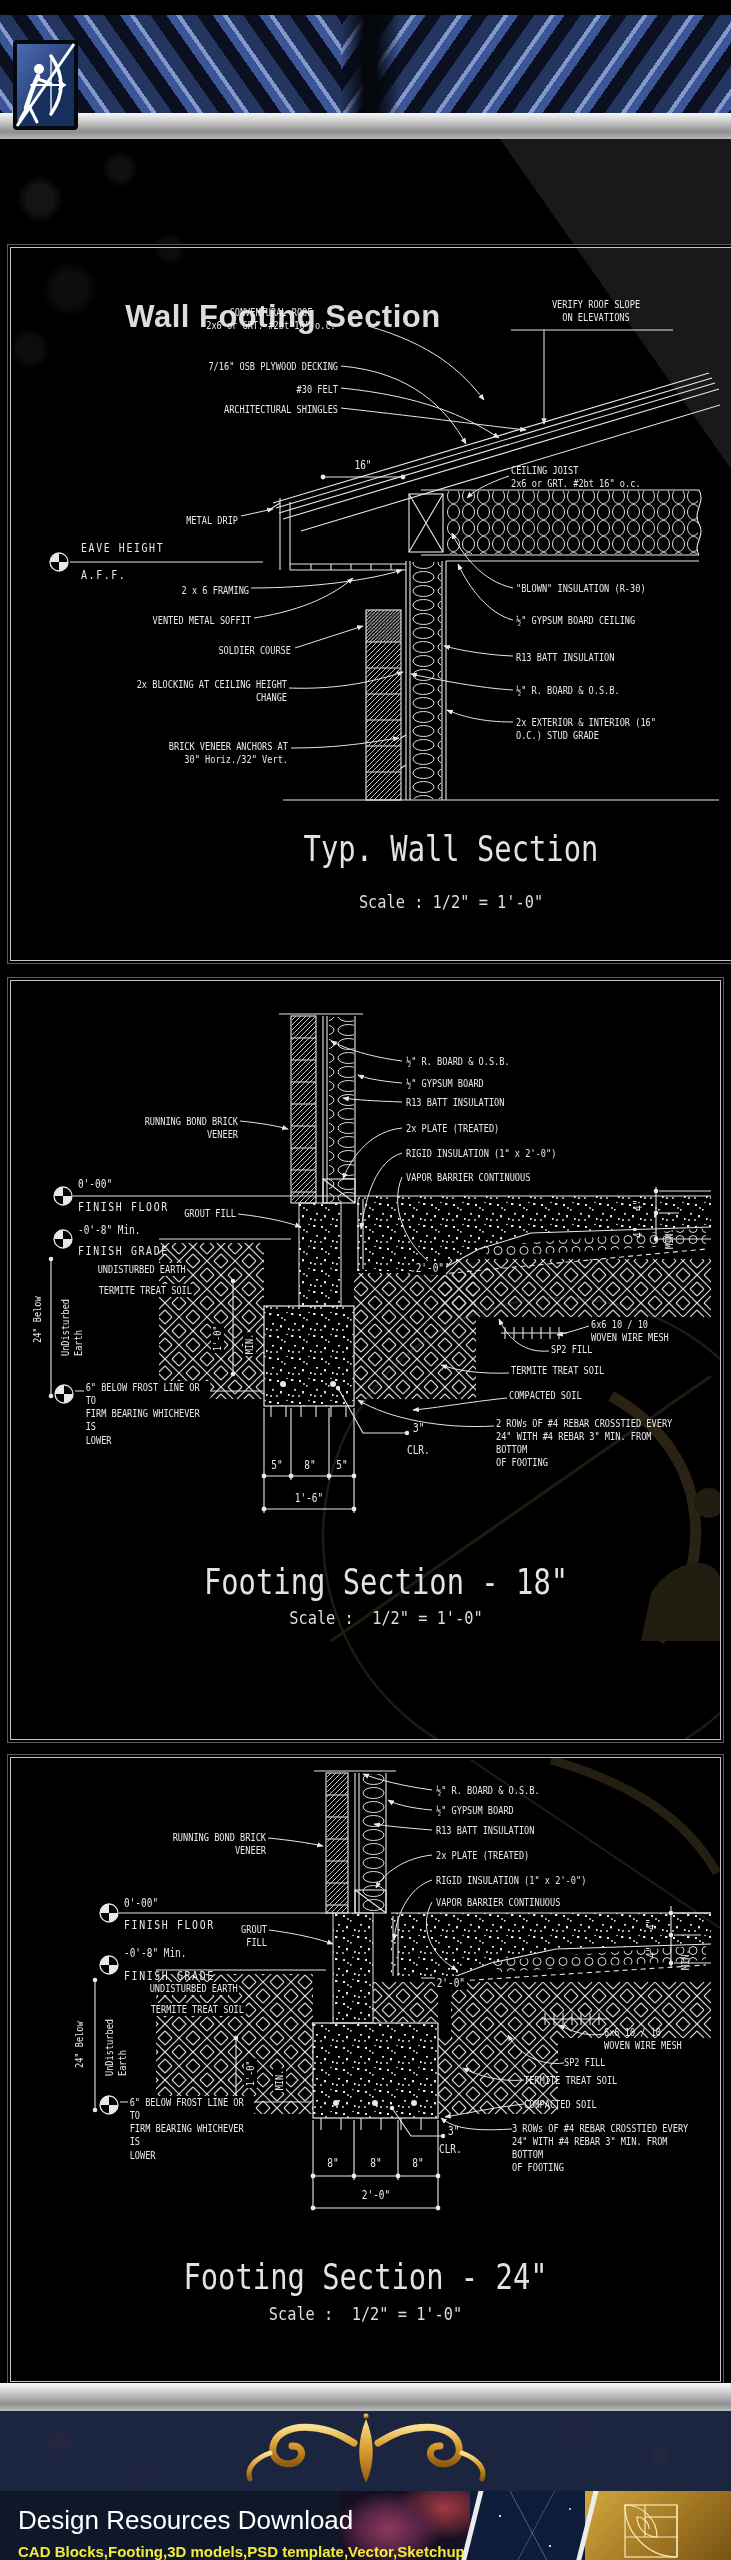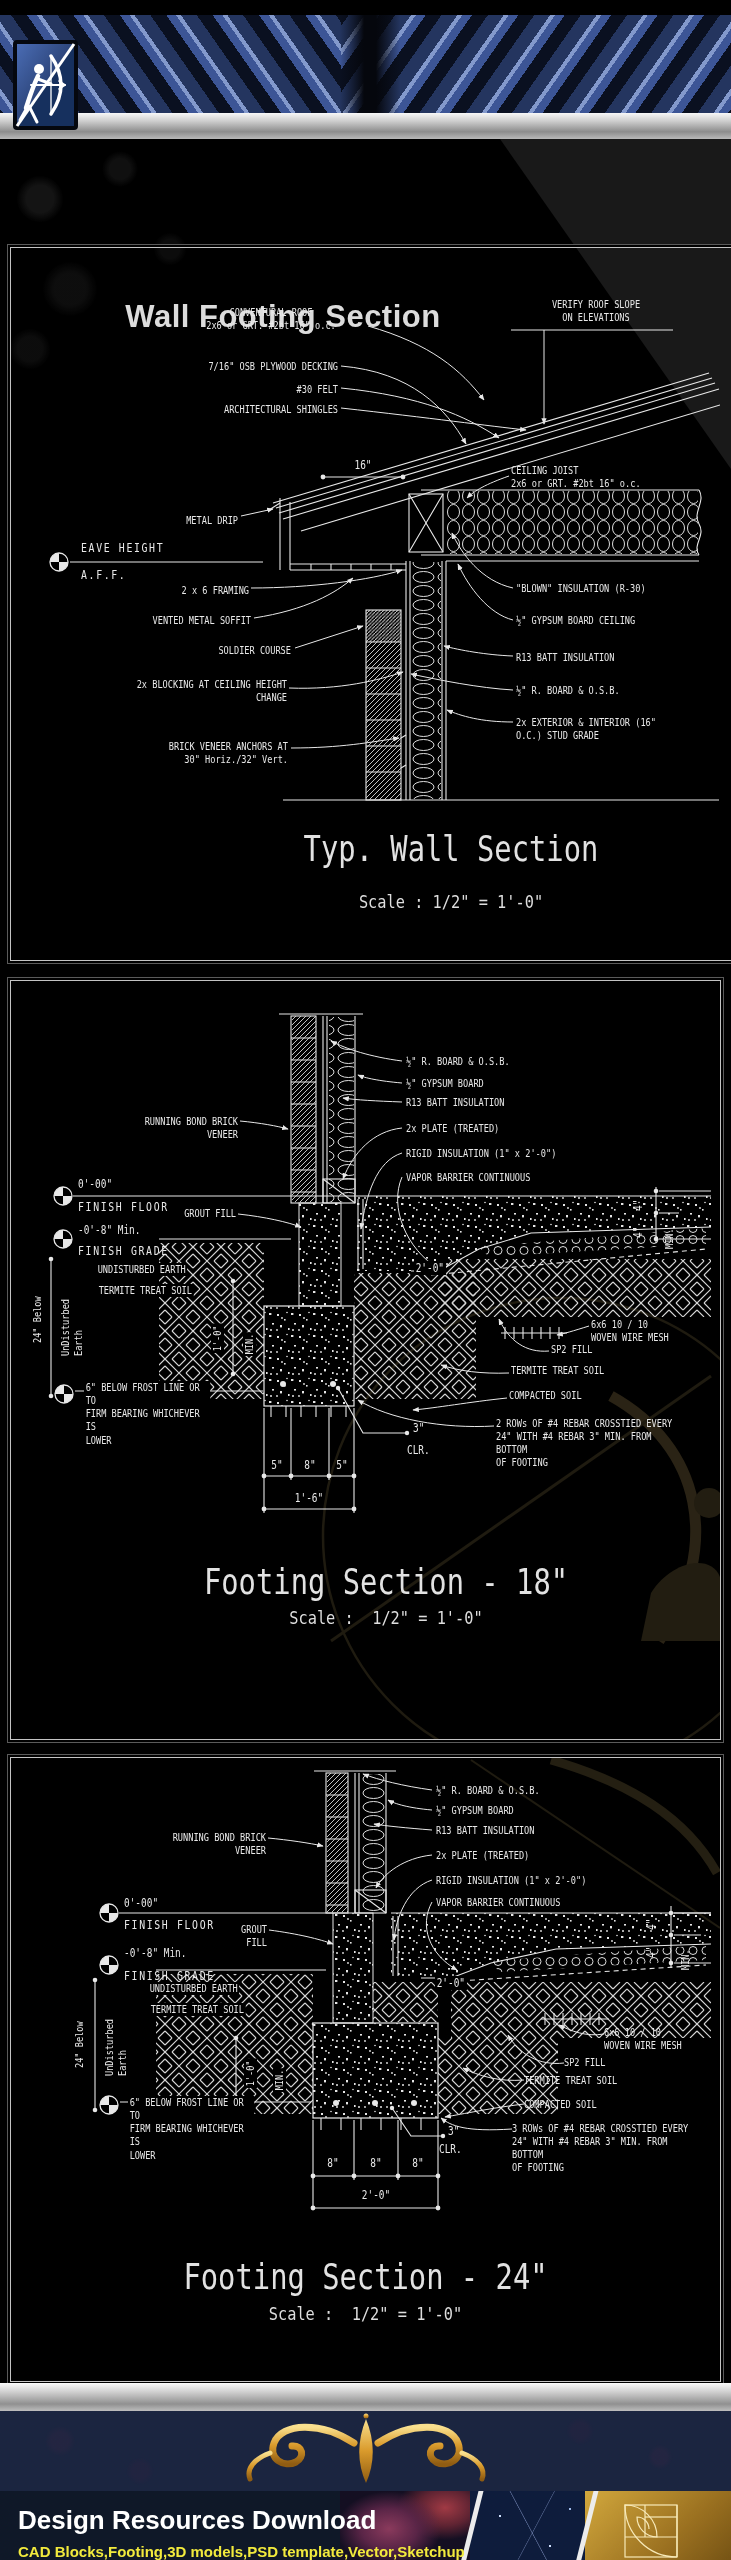--- a/index.html
+++ b/index.html
@@ -51,21 +51,21 @@
   #silver2{position:absolute;left:0;top:2368px;width:731px;height:28px;
      background:linear-gradient(180deg,#fafafa,#d2d2d2 30%,#909090 75%,#bdbdbd);}
   #ornband{position:absolute;left:0;top:2396px;width:731px;height:80px;background:#1b2540;}
   #ornband .pat{position:absolute;inset:0;opacity:.5;background:
      radial-gradient(circle 22px at 60px 30px,rgba(60,40,70,.5) 0 40%,transparent 70%),
      radial-gradient(circle 18px at 660px 46px,rgba(60,40,70,.5) 0 40%,transparent 70%),
      radial-gradient(circle 20px at 140px 60px,rgba(55,35,65,.45) 0 40%,transparent 70%),
      radial-gradient(circle 20px at 580px 20px,rgba(55,35,65,.45) 0 40%,transparent 70%);}
   #botband{position:absolute;left:0;top:2476px;width:731px;height:84px;background:#0f1828;overflow:hidden;}
   #ft-title{position:absolute;left:18px;top:14px;font-family:"Liberation Sans",sans-serif;
-     font-weight:bold;font-size:26px;color:#fff;}
+     font-weight:normal;font-size:26px;color:#fff;}
   #ft-sub{position:absolute;left:18px;top:52px;font-family:"Liberation Sans",sans-serif;
      font-weight:bold;font-size:15px;color:#f2ea3d;}
   #collage{position:absolute;left:340px;top:0;width:391px;height:84px;}
   #neb{position:absolute;left:0;top:0;width:140px;height:84px;background:
      radial-gradient(ellipse 70px 50px at 35% 45%,#8a3a5c 0%,#5a2547 40%,transparent 75%),
      radial-gradient(ellipse 60px 40px at 75% 20%,#a03a44 0%,#5e2332 45%,transparent 80%),
      #140f22;}
   #net{position:absolute;left:130px;top:0;width:125px;height:84px;background:
      linear-gradient(62deg,transparent 49.4%,rgba(180,200,255,.45) 49.8%,transparent 50.4%),
      linear-gradient(118deg,transparent 49.4%,rgba(180,200,255,.35) 49.8%,transparent 50.4%),

